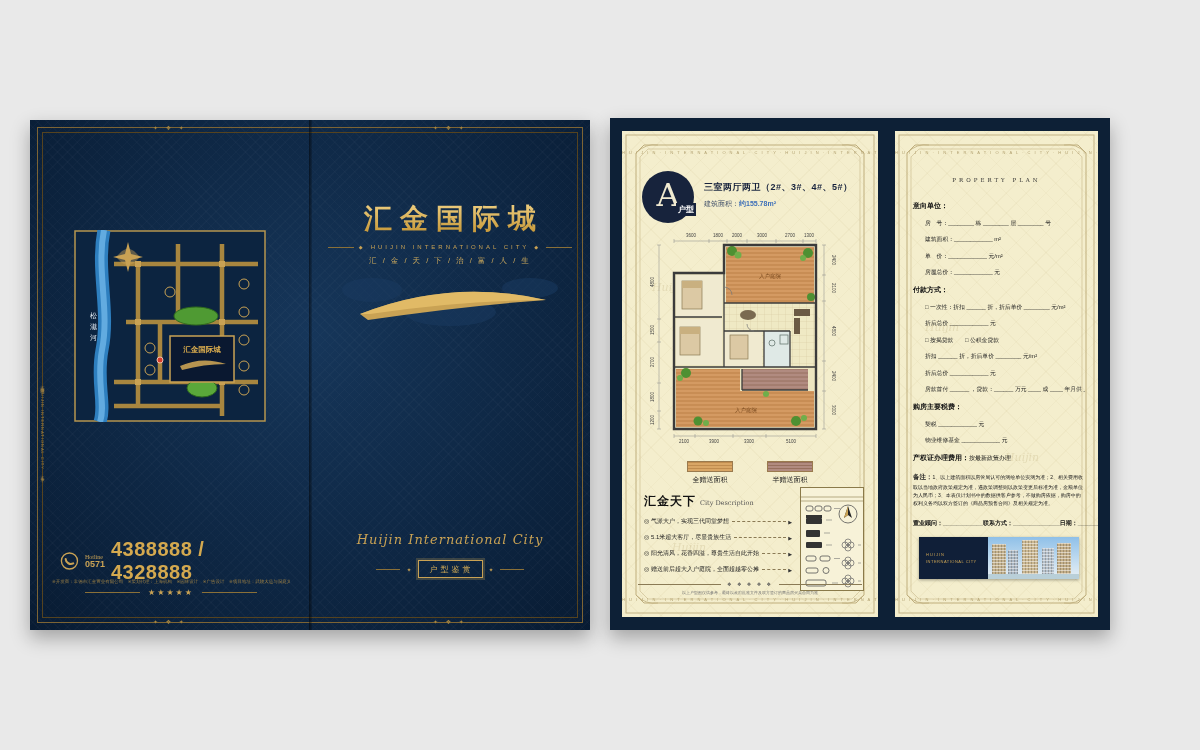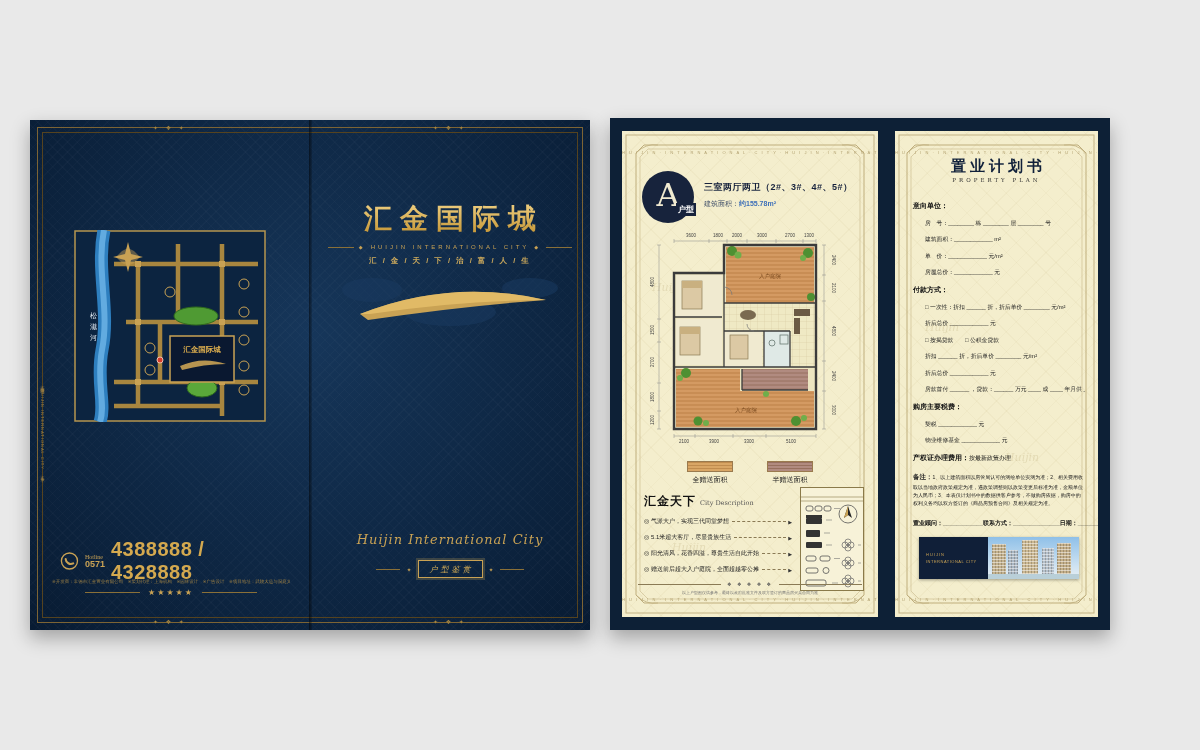--- a/index.html
+++ b/index.html
@@ -34,28 +34,28 @@
     color:#9b7f44;letter-spacing:1px;overflow:hidden;}
   
   #front-title-block{left:292px;top:80px;width:256px;text-align:center;}
   #cover-title{font-size:28px;font-weight:bold;letter-spacing:8px;
     background:linear-gradient(#f2d488,#c08f2c);-webkit-background-clip:text;background-clip:text;
     color:transparent;text-indent:8px;}
   #cover-sub{margin-top:6px;display:flex;align-items:center;justify-content:center;gap:5px;
     color:#c9a254;font-size:6px;letter-spacing:3px;}
   #cover-sub .rule{width:26px;height:1px;background:#8a7038;}
   #cover-sub .dia{font-size:5px;}
-  #cover-tag{margin-top:6px;color:#cdaa5c;font-size:7.5px;letter-spacing:2px;font-weight:bold;}
+  #cover-tag{margin-top:6px;color:#cdaa5c;font-size:7.5px;letter-spacing:2px;}
   #script-name{left:292px;top:412px;width:256px;text-align:center;color:#c9a254;
     font-family:"DejaVu Serif","Liberation Serif",serif;font-style:italic;font-size:13px;letter-spacing:1px;}
   #badge-row{left:292px;top:440px;width:256px;display:flex;align-items:center;justify-content:center;gap:6px;}
   #badge-row .bline{width:24px;height:1px;background:#8a7038;}
   #badge-row .bstar{color:#c9a254;font-size:6px;}
   #badge-box{border:1px solid #c9a254;box-shadow:0 0 0 2px rgba(201,162,84,.25);
-    color:#d3ab55;font-size:8px;letter-spacing:3px;padding:3px 8px 2px 11px;font-style:italic;}
+    color:#d3ab55;font-size:8px;letter-spacing:3px;padding:3px 8px 2px 11px;}
   
   #interior-spread{left:610px;top:118px;width:500px;height:512px;background:#0d2036;
     box-shadow:0 8px 18px rgba(0,0,0,.3);}
   .page{position:absolute;top:13px;height:486px;background:#f4eecd;overflow:hidden;
     background-image:repeating-linear-gradient(45deg,rgba(185,165,105,.07) 0 1px,transparent 1px 14px),
                      repeating-linear-gradient(-45deg,rgba(185,165,105,.07) 0 1px,transparent 1px 14px);}
   #page-left{left:12px;width:256px;}
   #page-right{left:285px;width:203px;}
   .frame-svg{position:absolute;inset:0;}
   .letters{position:absolute;left:0;right:0;text-align:center;font-size:4px;letter-spacing:1.5px;
@@ -488,21 +488,20 @@
           <path d="M191,22 q-10,-10 -22,-8"></path>
         <path d="M12,464 q10,10 22,8"></path>
           <path d="M191,464 q-10,10 -22,8"></path>
       </g>
     </svg>
     <div class="letters top">H U I J I N · I N T E R N A T I O N A L · C I T Y · H U I J I N · I N T E R N A T I O N A L · C I T Y</div>
     <div class="letters bottom">H U I J I N · I N T E R N A T I O N A L · C I T Y · H U I J I N · I N T E R N A T I O N A L · C I T Y</div>
     <span class="wm" style="left:30px;top:190px;">Huijin</span>
     <span class="wm" style="left:110px;top:320px;">Huijin</span>
 
-    <div class="abs" id="form-title">置业计划书</div>
     <div class="abs" id="form-sub">PROPERTY PLAN</div>
 
     <div class="abs" id="form-body">
       <div class="sec-label">意向单位：</div>
       <div class="fline">房　号：________ 栋 ________ 层 ________ 号</div>
       <div class="fline">建筑面积：____________ m²</div>
       <div class="fline">单　价：____________ 元/m²</div>
       <div class="fline">房屋总价：____________ 元</div>
 
       <div class="sec-label">付款方式：</div>

